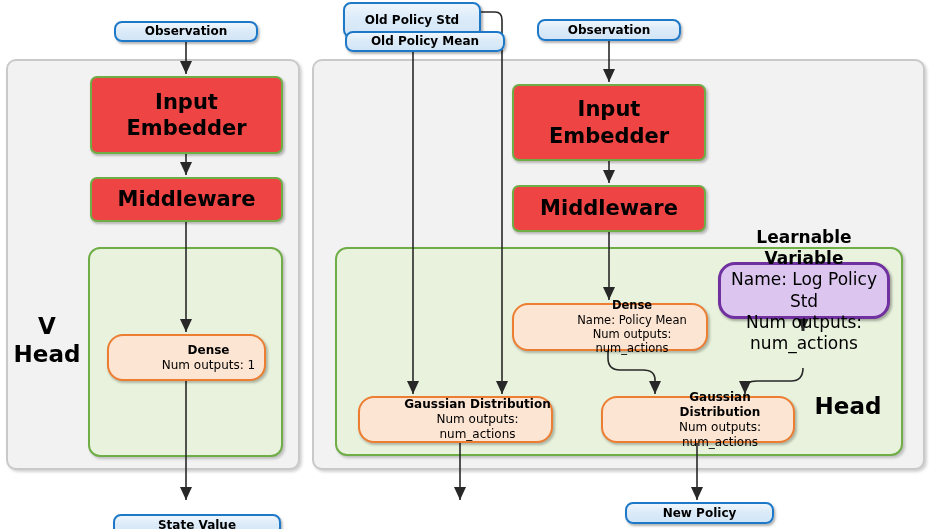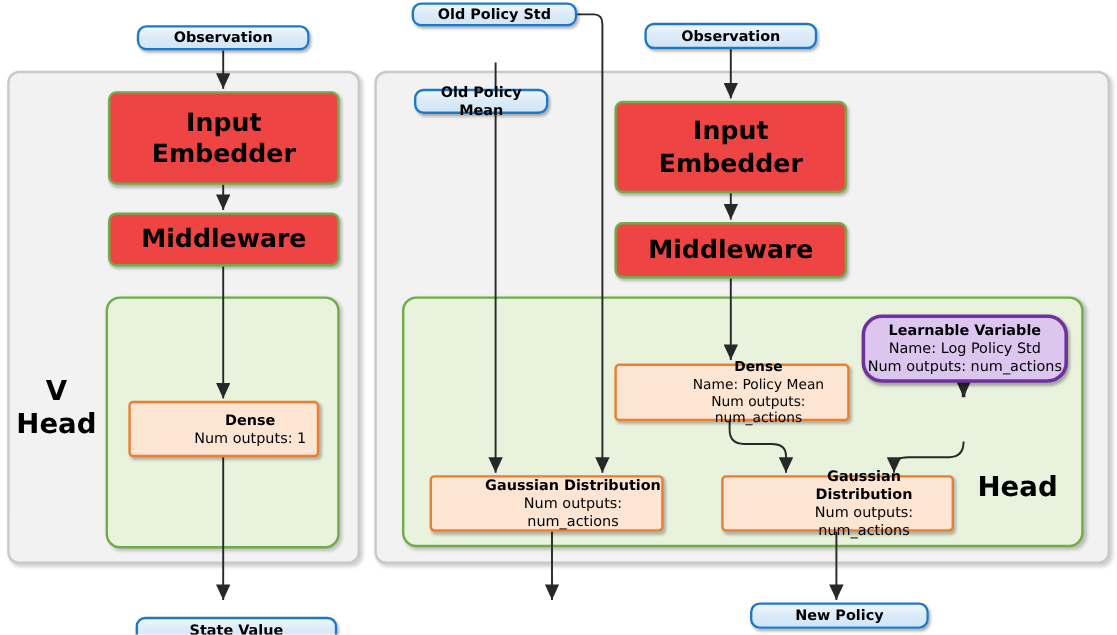--- a/index.html
+++ b/index.html
@@ -25,26 +25,26 @@
     border:2.5px solid #1e78c8;border-radius:8px;font-weight:bold;font-size:12px;
     box-shadow:1.5px 2px 2.5px rgba(0,0,0,0.3);
   }
   .green{
     background:#ef4444;border:2.5px solid #6fad47;border-radius:7px;
     font-weight:bold;box-shadow:1.5px 2px 2.5px rgba(0,0,0,0.25);
   }
   .green.big{font-size:21px;}
   .green.med{font-size:21px;}
   .orange{
-    background:#fce5d3;border:2.5px solid #ed7d31;border-radius:4px;font-size:11.5px;
+    background:#fce5d3;border:2.5px solid #ed7d31;border-radius:16px;font-size:11.5px;
     box-shadow:1.5px 2px 2.5px rgba(0,0,0,0.25);
     padding-left:44px;
   }
   .purple{
-    background:#dcc6f0;border:3px solid #7030a0;border-radius:17px;font-size:12px;
+    background:#dcc6f0;border:3px solid #7030a0;border-radius:17px;font-size:17px;
     box-shadow:1.5px 2px 2.5px rgba(0,0,0,0.3);
   }
   .title{font-weight:bold;}
   .headlabel{
     position:absolute;z-index:4;text-align:center;font-weight:bold;font-size:23px;line-height:28px;
   }
 </style>
 </head>
 <body>
 
@@ -99,24 +99,24 @@
     <span>Middleware</span>
   </div>
   <div class="node orange" style="left:107px;top:334px;width:159px;height:47px;font-size:12px;">
     <div class="title">Dense</div>
     <div>Num outputs: 1</div>
   </div>
   <div class="node blue" style="left:113px;top:514px;width:168px;height:22px;">
     <span>State Value</span>
   </div>
 
-  <div class="node blue" style="left:343px;top:2px;width:138px;height:20px;">
+  <div class="node blue" style="left:343px;top:2px;width:138px;height:36px;">
     <span>Old Policy Std</span>
   </div>
-  <div class="node blue" style="left:345px;top:31px;width:112px;height:21px;margin-top:43px;">
+  <div class="node blue" style="left:345px;top:31px;width:160px;height:21px;">
     <span>Old Policy Mean</span>
   </div>
   <div class="node blue" style="left:537px;top:19px;width:144px;height:22px;">
     <span>Observation</span>
   </div>
   <div class="node green big" style="left:512px;top:84px;width:194px;height:77px;">
     <span>Input Embedder</span>
   </div>
   <div class="node green med" style="left:512px;top:185px;width:194px;height:47px;">
     <span>Middleware</span>

